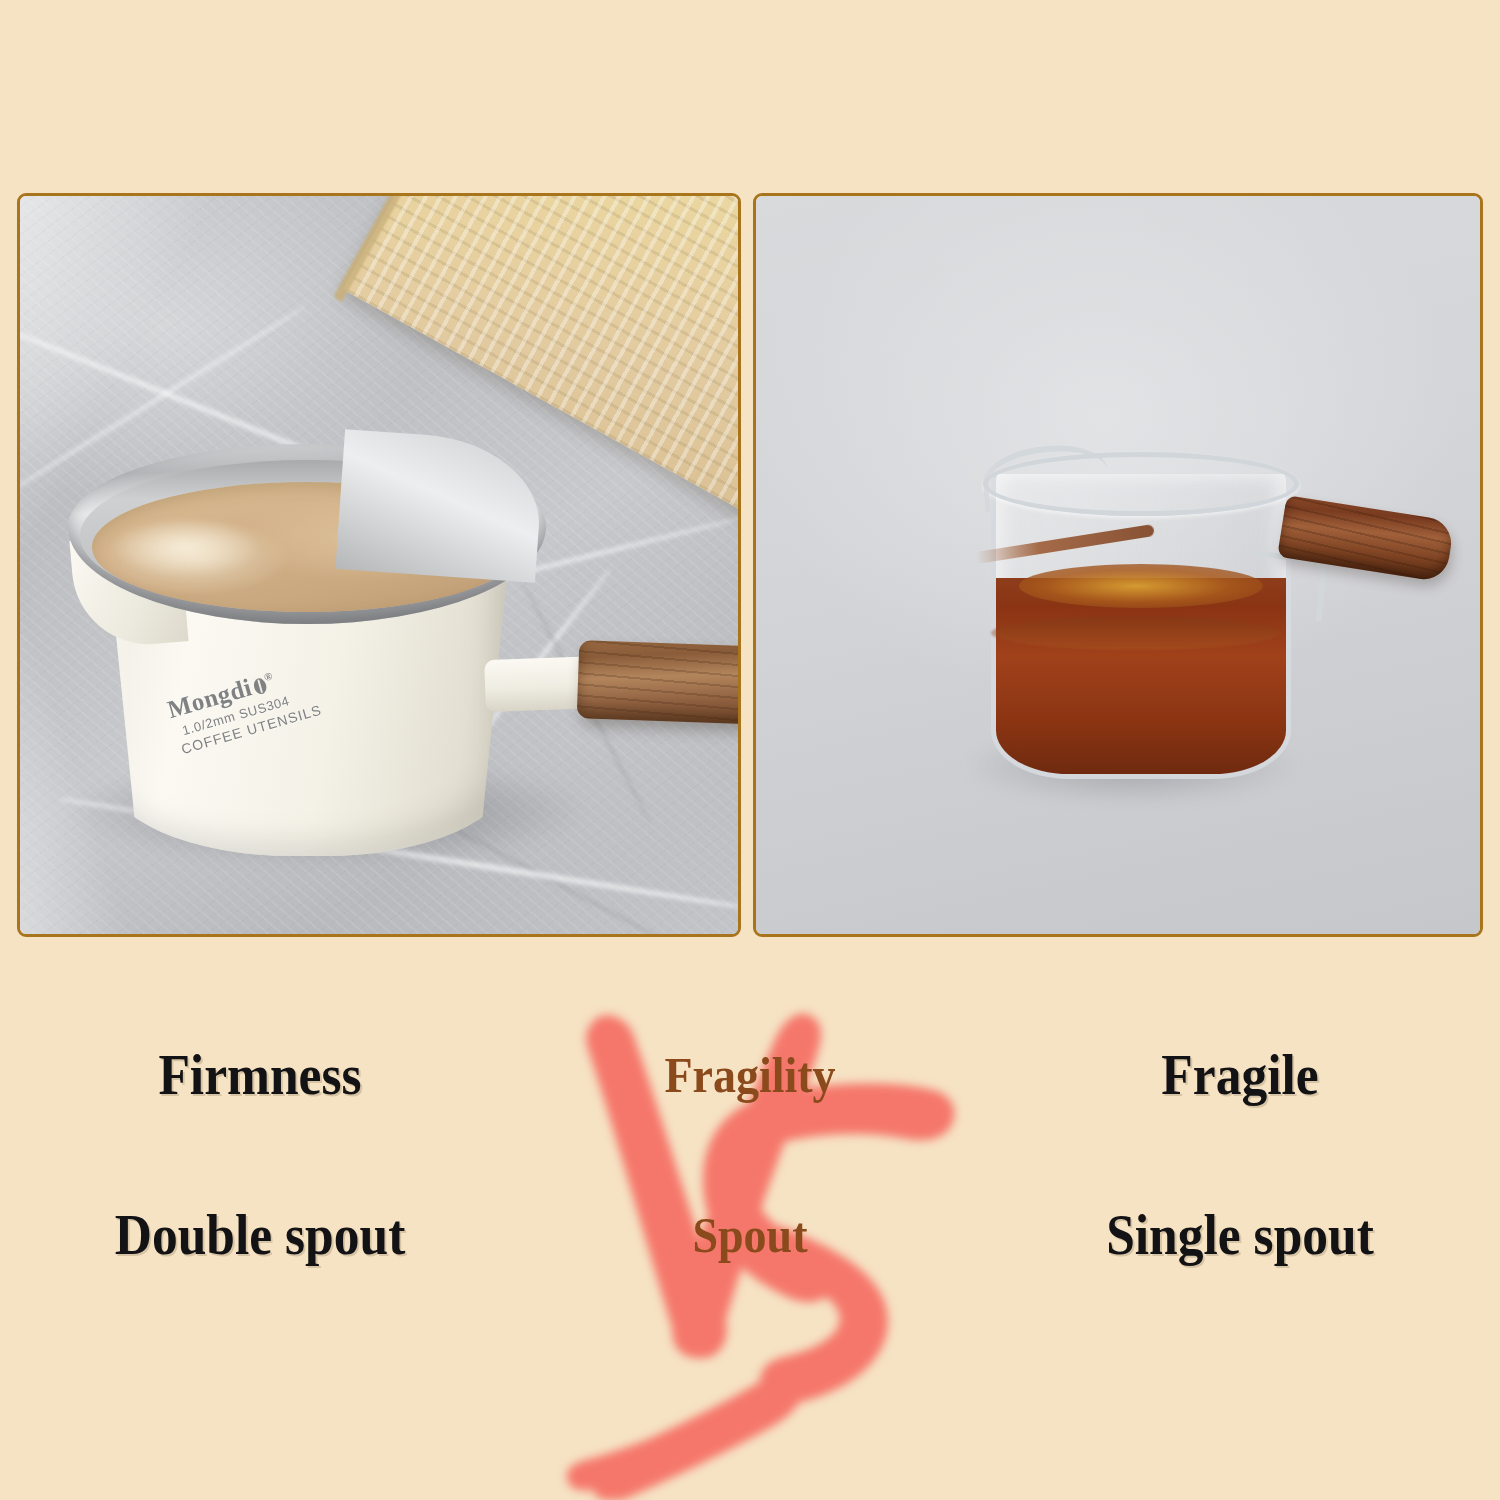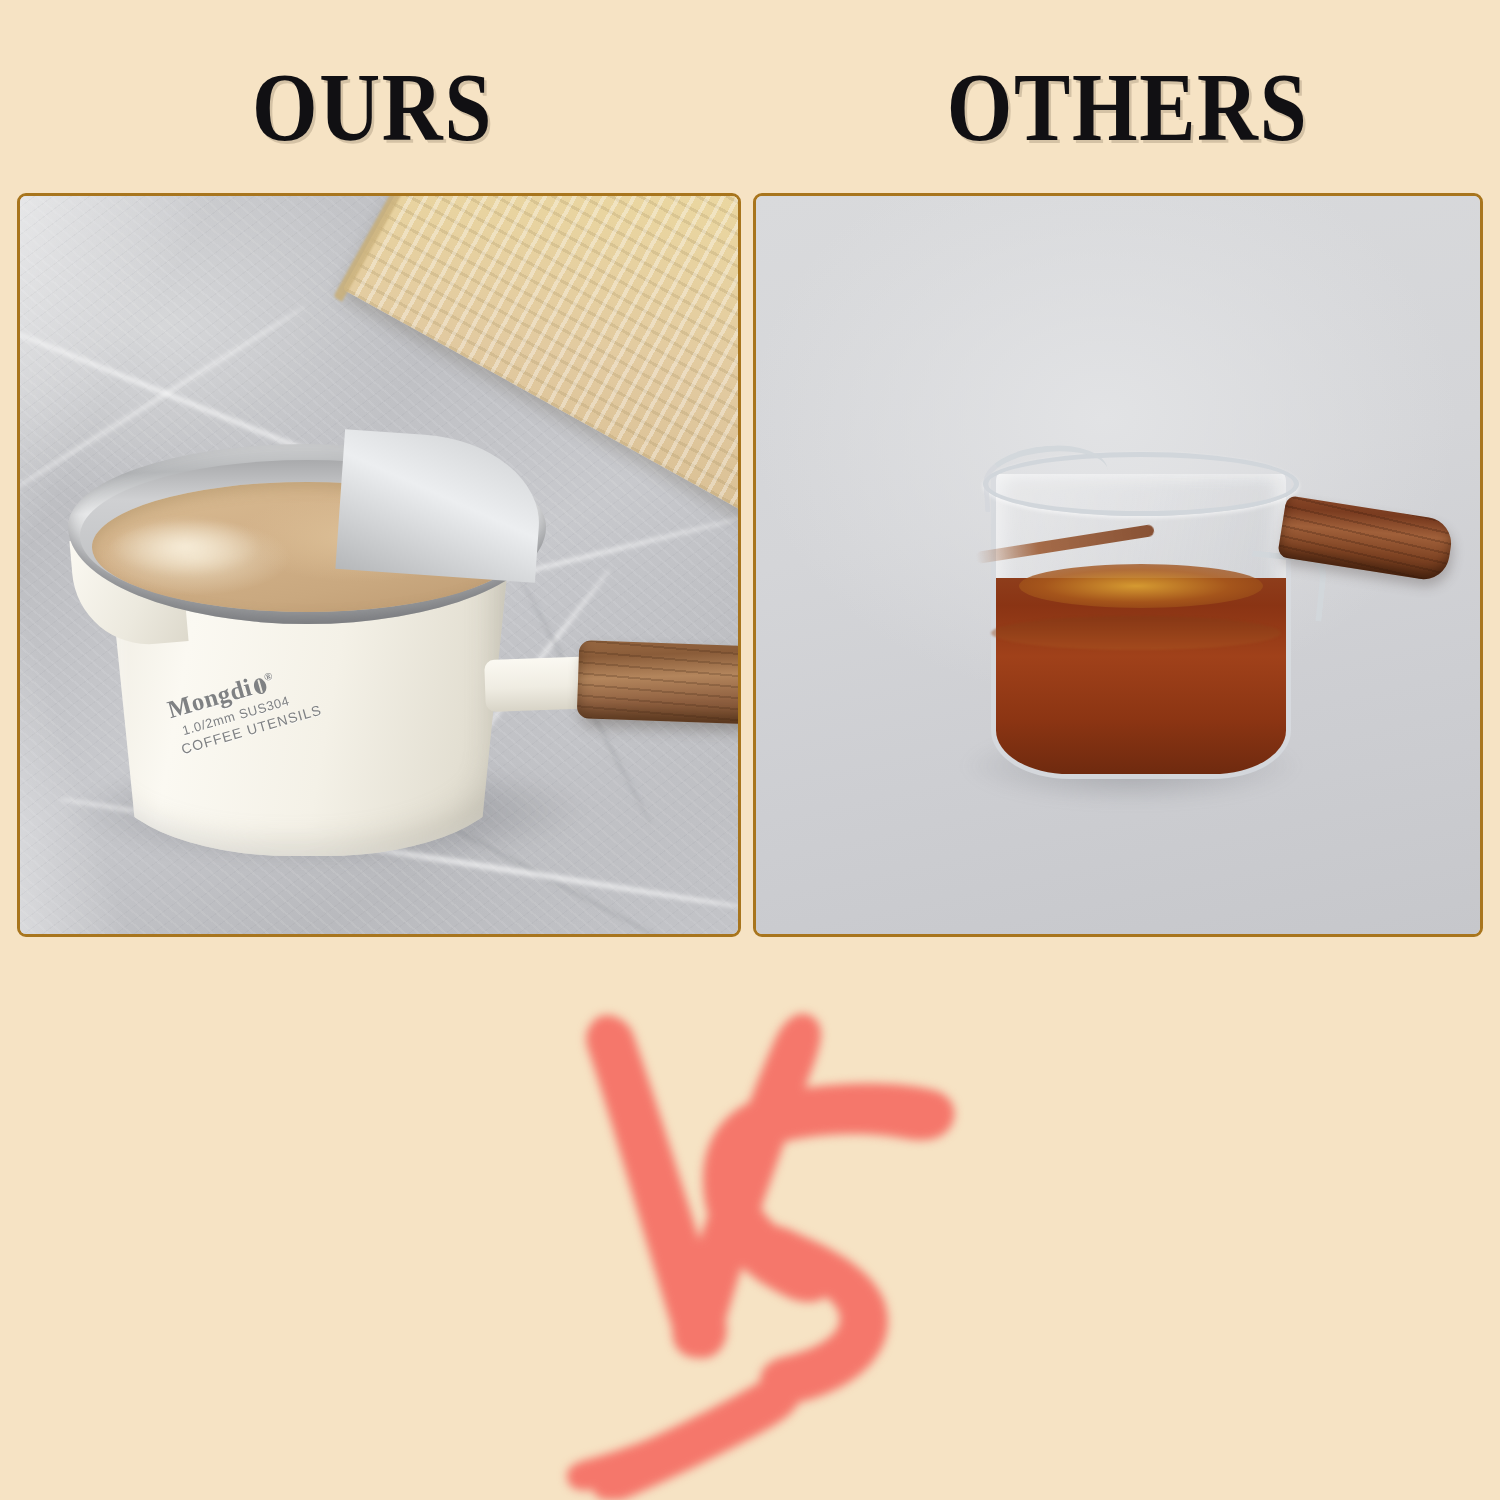--- a/index.html
+++ b/index.html
@@ -278,24 +278,20 @@
     transform:scaleX(.92);
   }
   #r2-mid{font-size:46px;}
   #r3-mid{font-size:50px;}
 </style>
 </head>
 <body>
 
 <div class="page">
 
-  <div class="heads">
-    <div class="head" id="head-ours">OURS</div>
-    <div class="head" id="head-others">OTHERS</div>
-  </div>
 
   <div class="panel" id="panel-ours">
     <div class="photo">
 
       <div class="marble"></div>
       <div class="speck"></div>
 
       <div class="vein" style="left:-40px;top:120px;width:520px;height:5px;transform:rotate(22deg);"></div>
       <div class="vein" style="left:120px;top:470px;width:620px;height:4px;transform:rotate(-14deg);"></div>
       <div class="vein d" style="left:300px;top:560px;width:460px;height:3px;transform:rotate(28deg);"></div>
@@ -386,18 +382,28 @@
 
         <path d="M92 440 C104 436 116 442 116 452 C116 462 104 470 86 476
                  C66 483 48 488 34 490 C20 492 12 486 12 476
                  C12 466 22 462 38 458 C56 453 78 445 92 440 Z"></path>
       </g>
     </svg>
   </div>
 
   <div class="rows">
 
-
-
+    <div class="row">
+      <div class="cell left">Firmness</div>
+      <div class="cell mid" id="r1-mid">Fragility</div>
+      <div class="cell right">Fragile</div>
+    </div>
+
+
+    <div class="row">
+      <div class="cell left">Double spout</div>
+      <div class="cell mid" id="r3-mid">Spout</div>
+      <div class="cell right">Single spout</div>
+    </div>
 
   </div>
 
 </div>
 
 </body></html>

